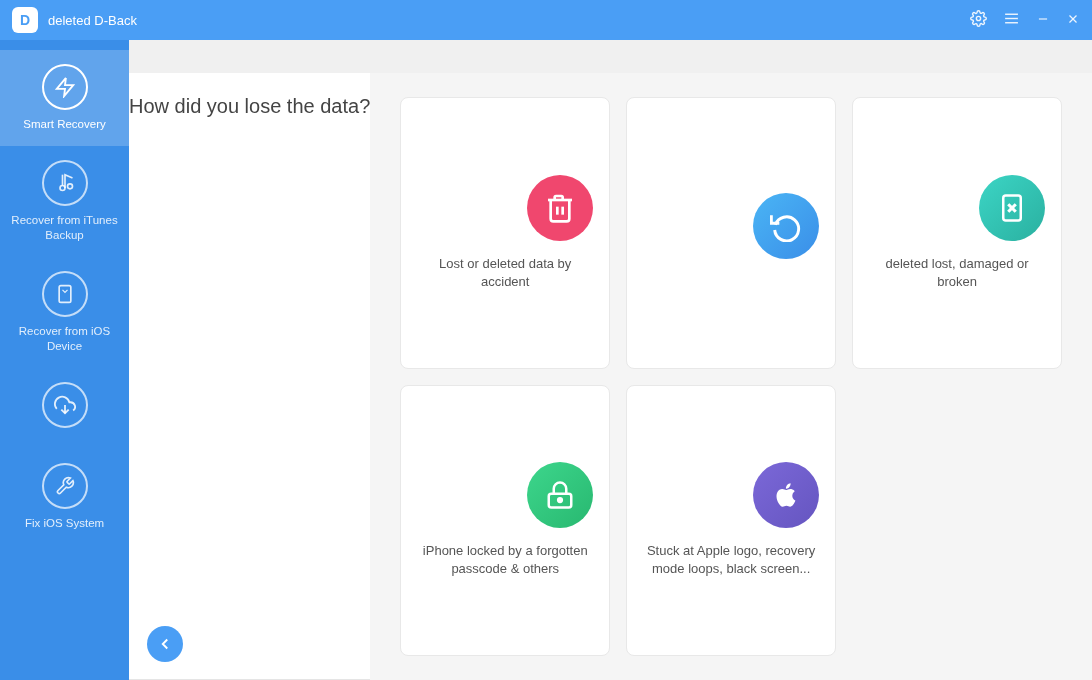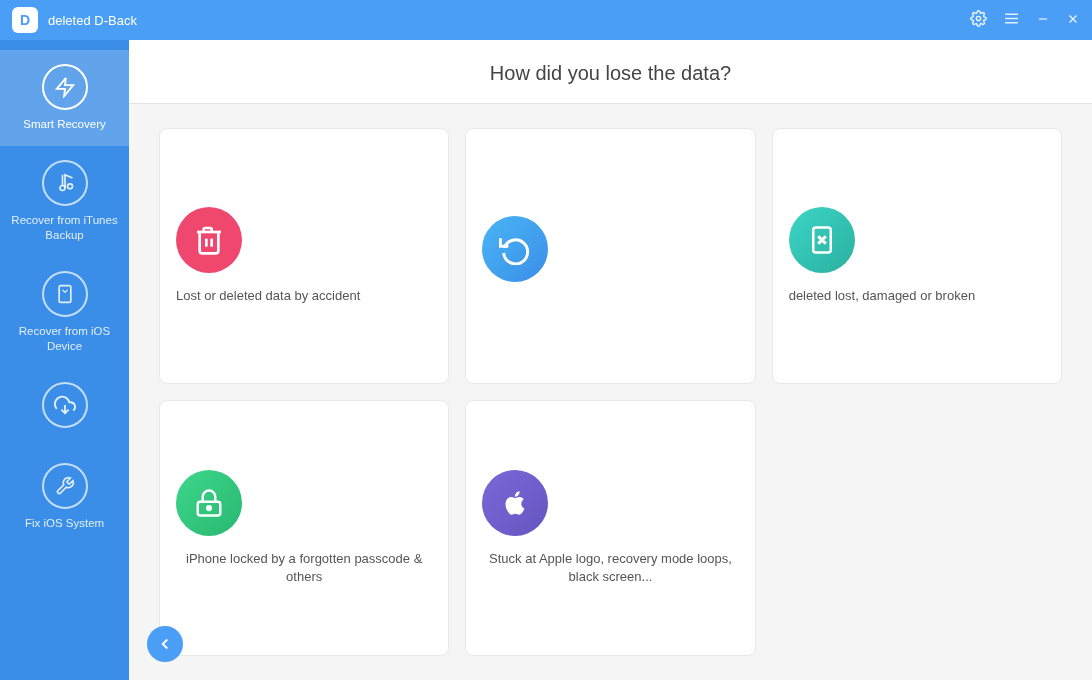--- a/index.html
+++ b/index.html
@@ -101,22 +101,23 @@
     .sidebar-label {
       font-size: 11.5px;
       line-height: 1.3;
     }
 
     
     .content {
       flex: 1;
       background: #f5f5f5;
       display: flex;
-      flex-direction: column;
+      flex-direction: row;
       position: relative;
+      margin-top: 33px;
     }
     .content-header {
       background: white;
       padding: 22px 0 18px;
       text-align: center;
       border-bottom: 1px solid #e5e5e5;
     }
     .content-title {
       font-size: 20px;
       color: #444;
@@ -131,21 +132,21 @@
       grid-template-rows: repeat(2, 1fr);
       gap: 16px;
       padding: 24px 30px;
     }
 
     .card {
       background: white;
       border-radius: 8px;
       display: flex;
       flex-direction: column;
-      align-items: flex-start;
+      align-items: flex-end;
       justify-content: center;
       cursor: pointer;
       border: 1px solid #e8e8e8;
       padding: 20px 16px;
       transition: box-shadow 0.15s;
       text-align: center;
     }
 
     .card-icon-circle {
       width: 66px;

